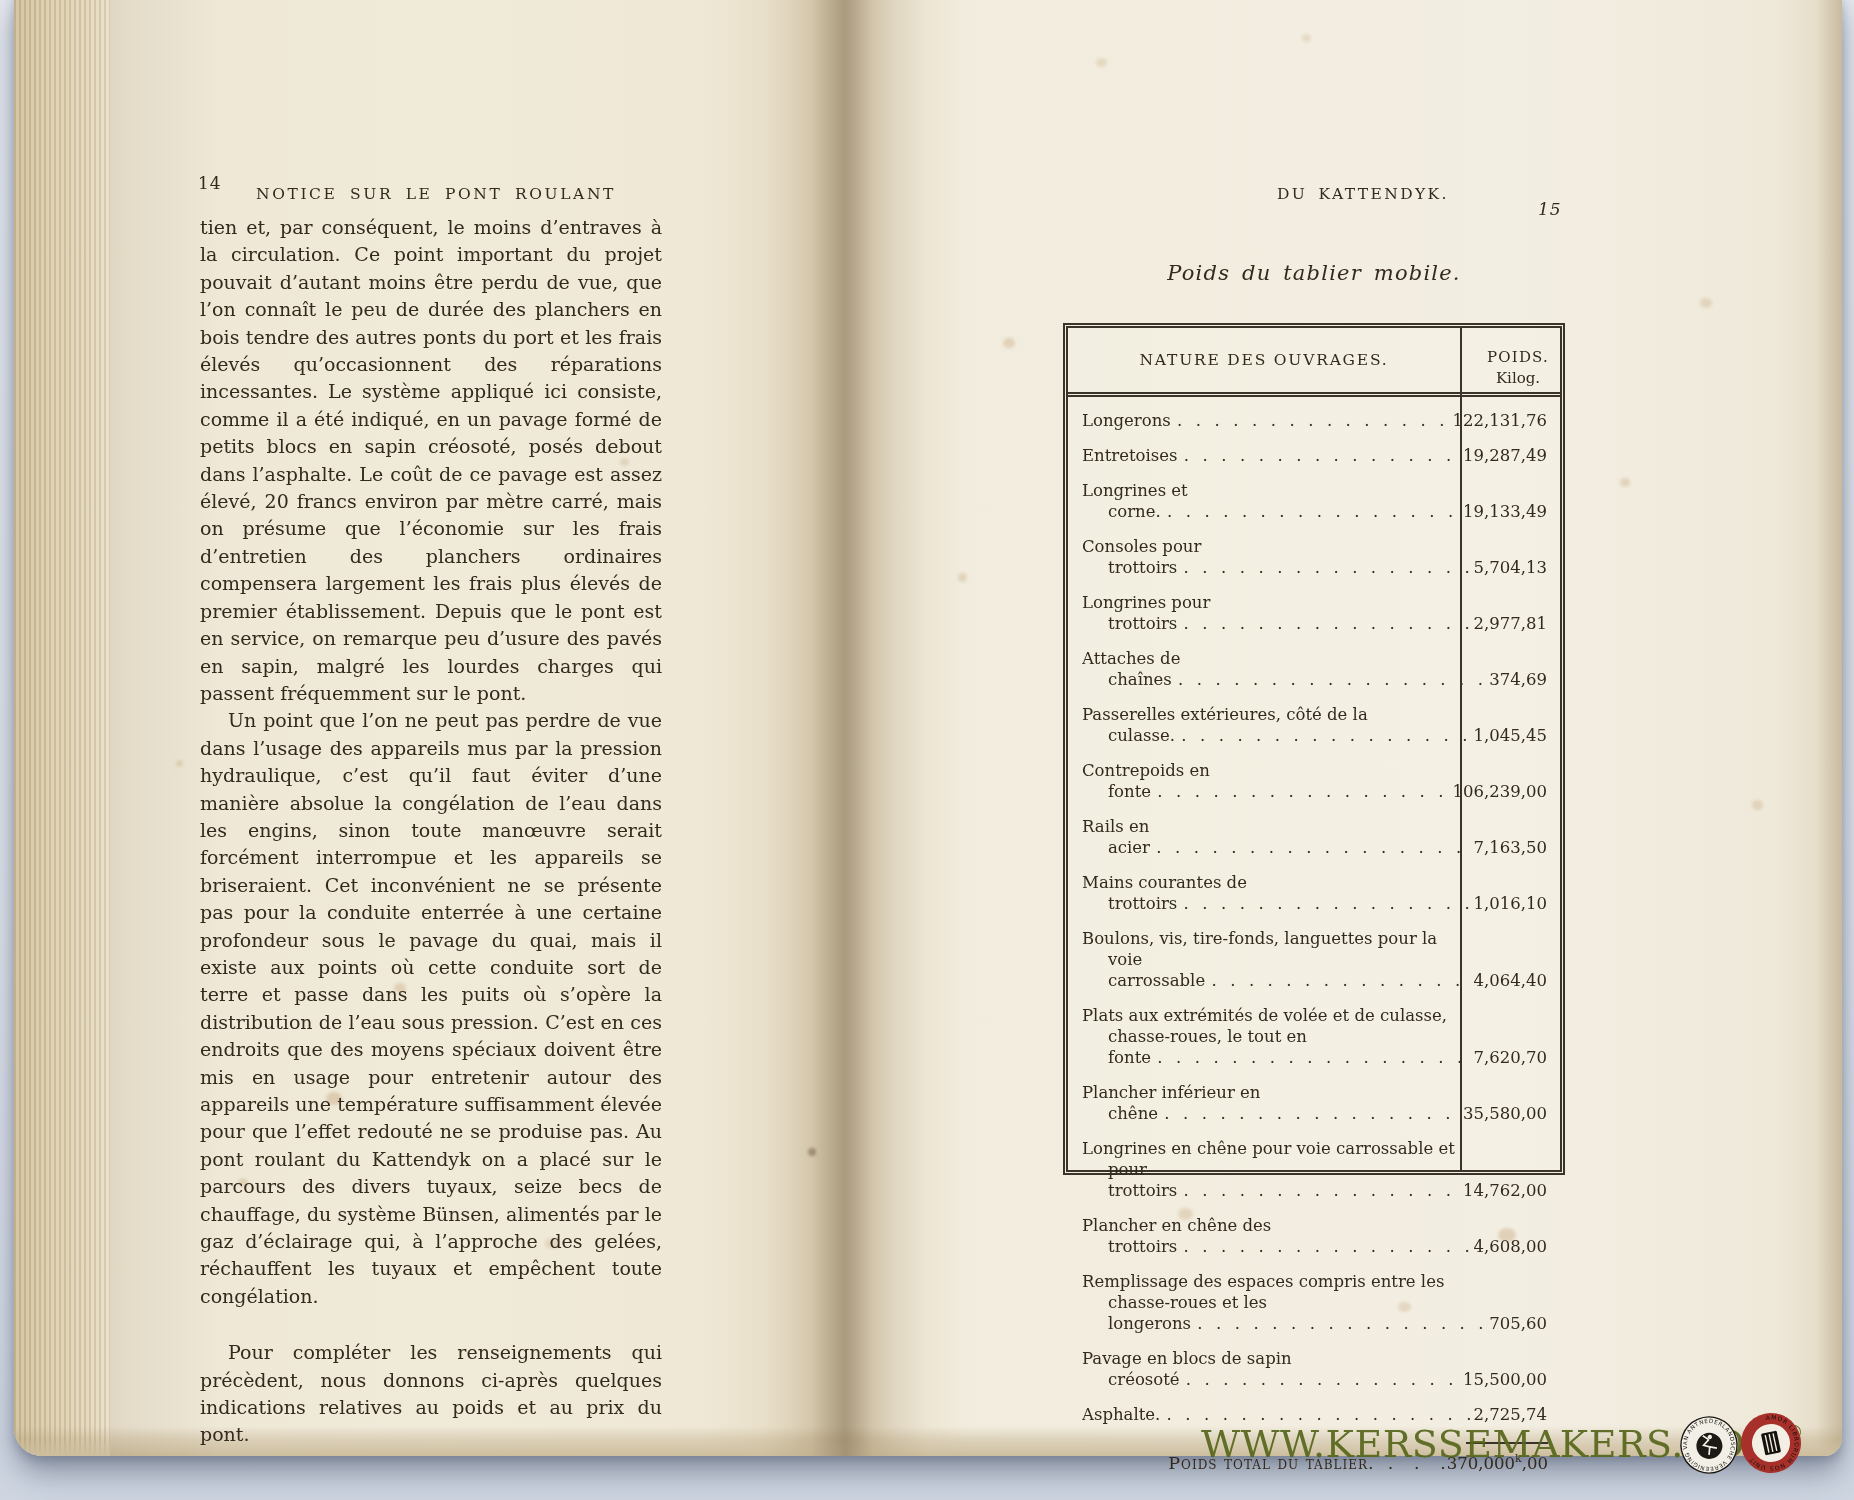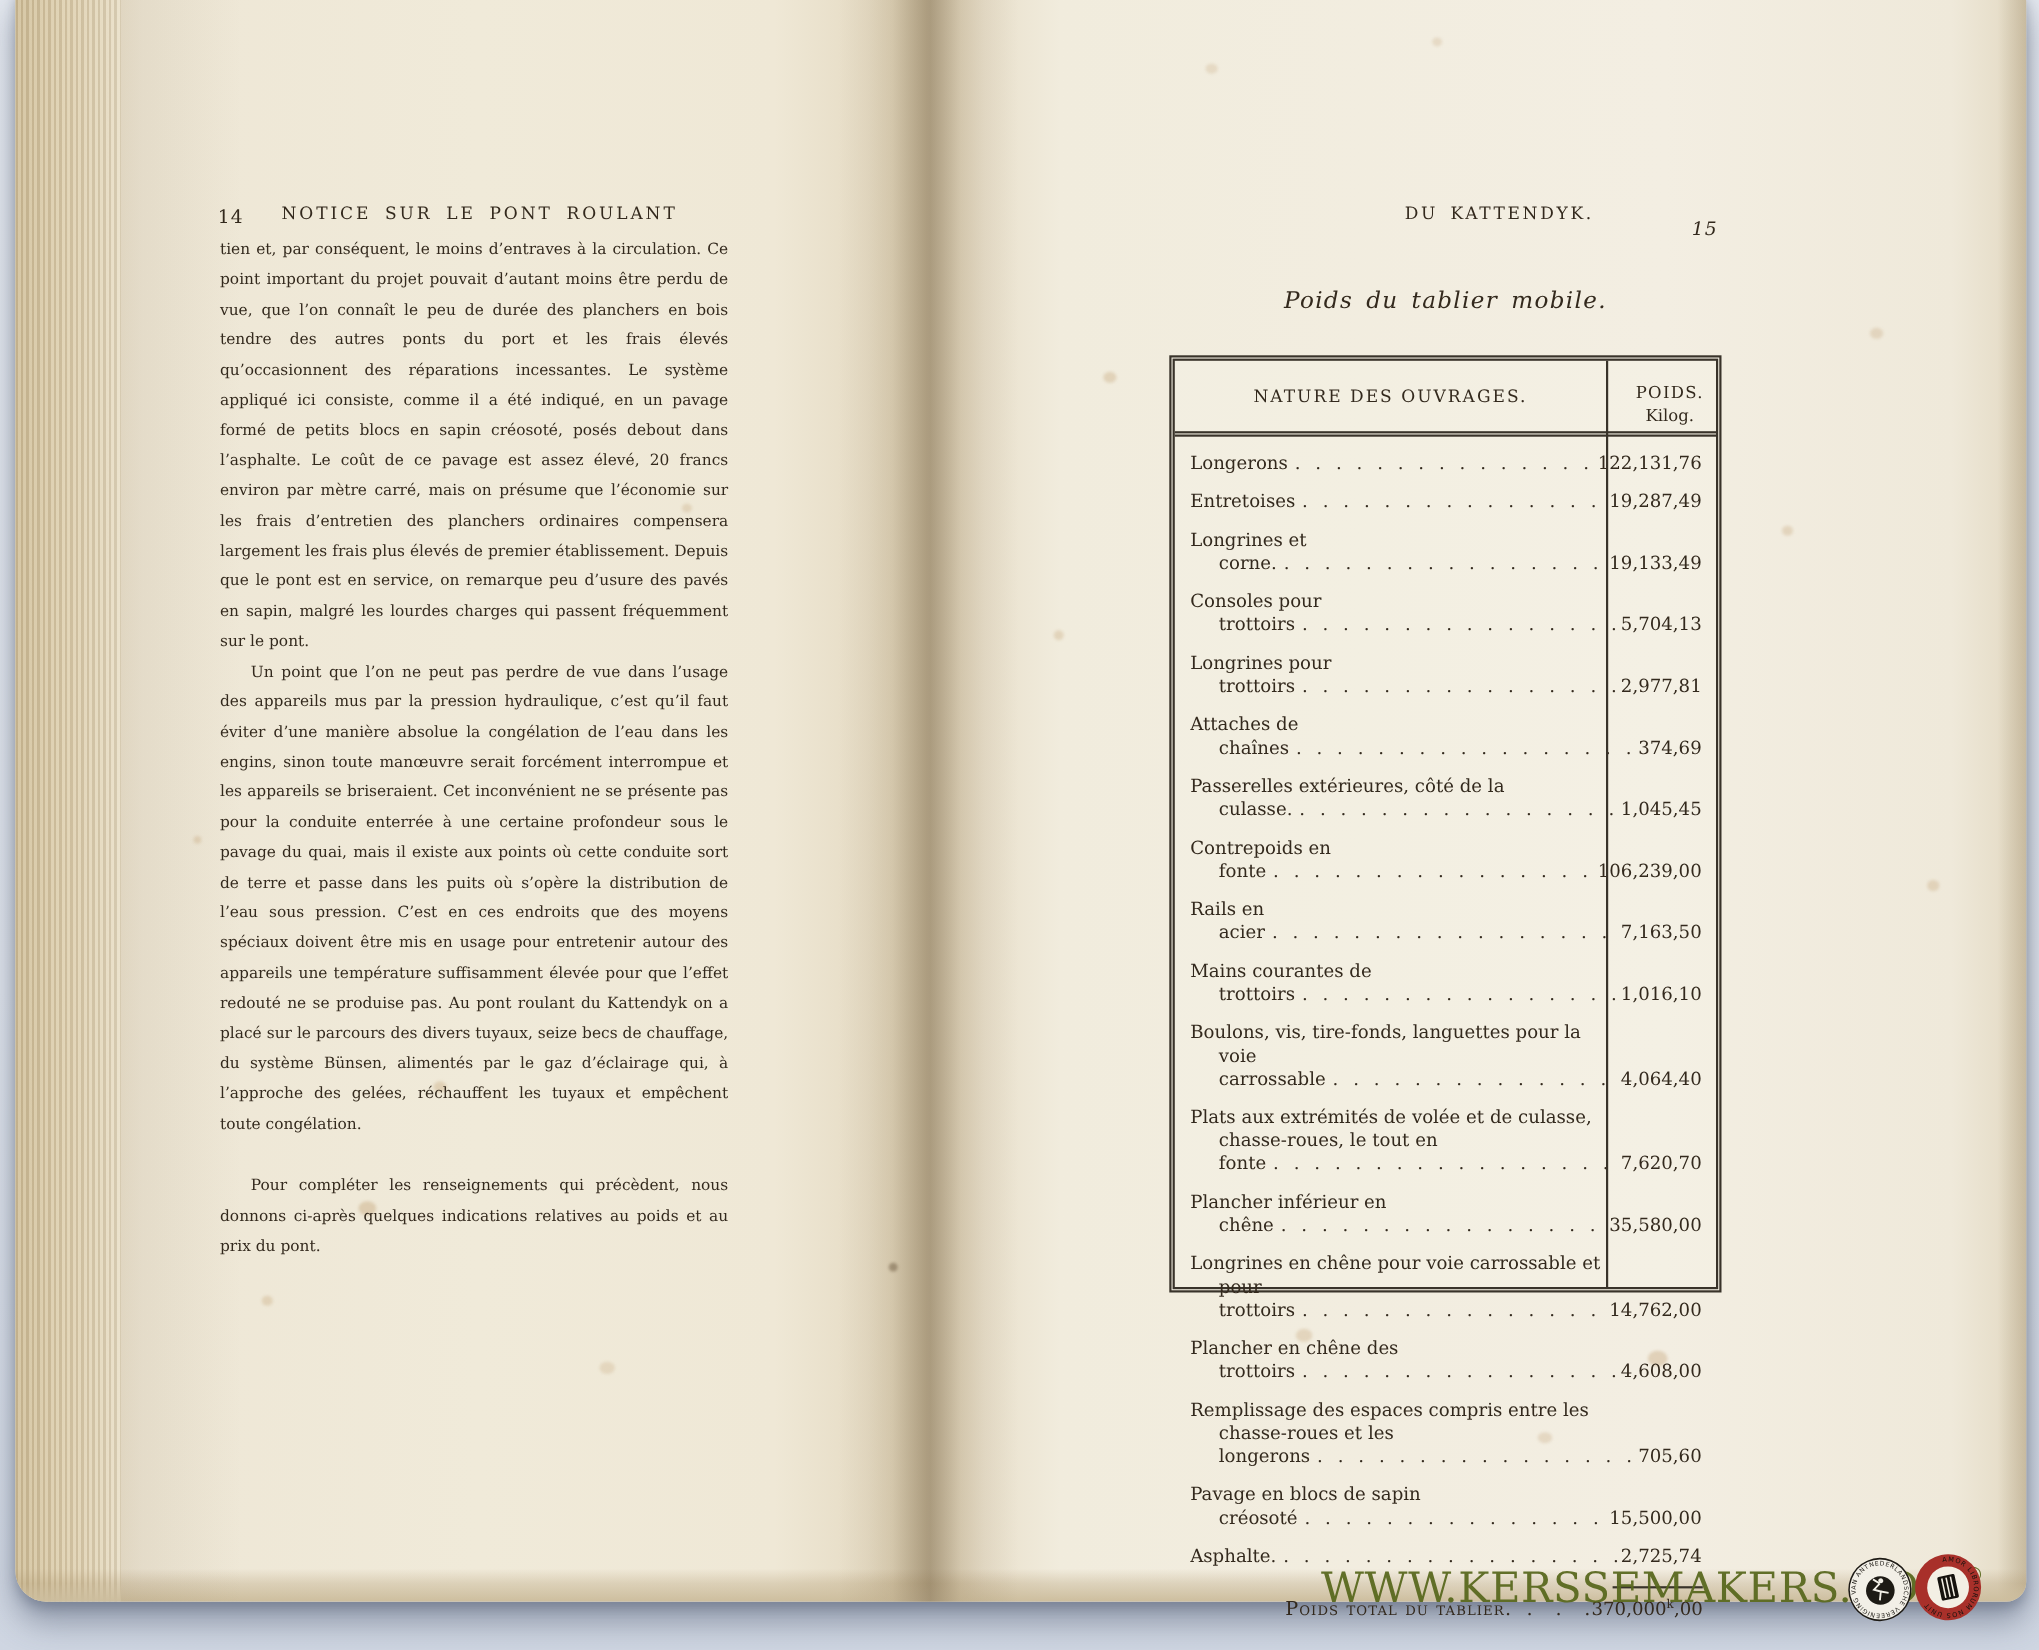--- a/index.html
+++ b/index.html
@@ -40,25 +40,25 @@
     border-radius:0 0 18px 28px;
     background:linear-gradient(180deg, rgba(190,170,130,0) 0, rgba(178,156,116,.32) 45%, #cdbe9e 100%);
   }
   .page-curl {
     position:absolute; left:96px; top:0; width:110px; height:100%;
     background:linear-gradient(90deg, rgba(120,95,60,.10), rgba(120,95,60,0));
   }
   
   .spot { position:absolute; border-radius:50%; filter:blur(1.5px); }
   
-  .lp-pagenum { position:absolute; left:198px; top:188px; font-size:17px; letter-spacing:1px; }
+  .lp-pagenum { position:absolute; left:198px; top:173px; font-size:17px; letter-spacing:1px; }
   .lp-header  { position:absolute; left:212px; top:185px; width:448px; text-align:center;
                 font-size:15.5px; letter-spacing:2.6px; word-spacing:5px; }
   .lp-body    { position:absolute; left:200px; top:214px; width:462px;
-                font-size:14px; line-height:27.4px; text-align:justify; }
+                font-size:19px; line-height:27.4px; text-align:justify; }
   .lp-body p  { margin:0; }
   .lp-body p.indent { text-indent:28px; }
   .lp-body p.gap    { margin-top:29px; }
   
   .rp-header  { position:absolute; left:1277px; top:185px; font-size:15.5px; letter-spacing:2.4px; word-spacing:4px; }
   .rp-pagenum { position:absolute; left:1538px; top:199px; font-size:17px; letter-spacing:1px;font-style:italic; }
   .rp-title   { position:absolute; left:1063px; top:261px; width:502px; text-align:center;
                 font-style:italic; font-size:21px; letter-spacing:1.2px; word-spacing:4px; }
   
   .wtable { position:absolute; left:1063px; top:323px; width:502px; height:852px;

